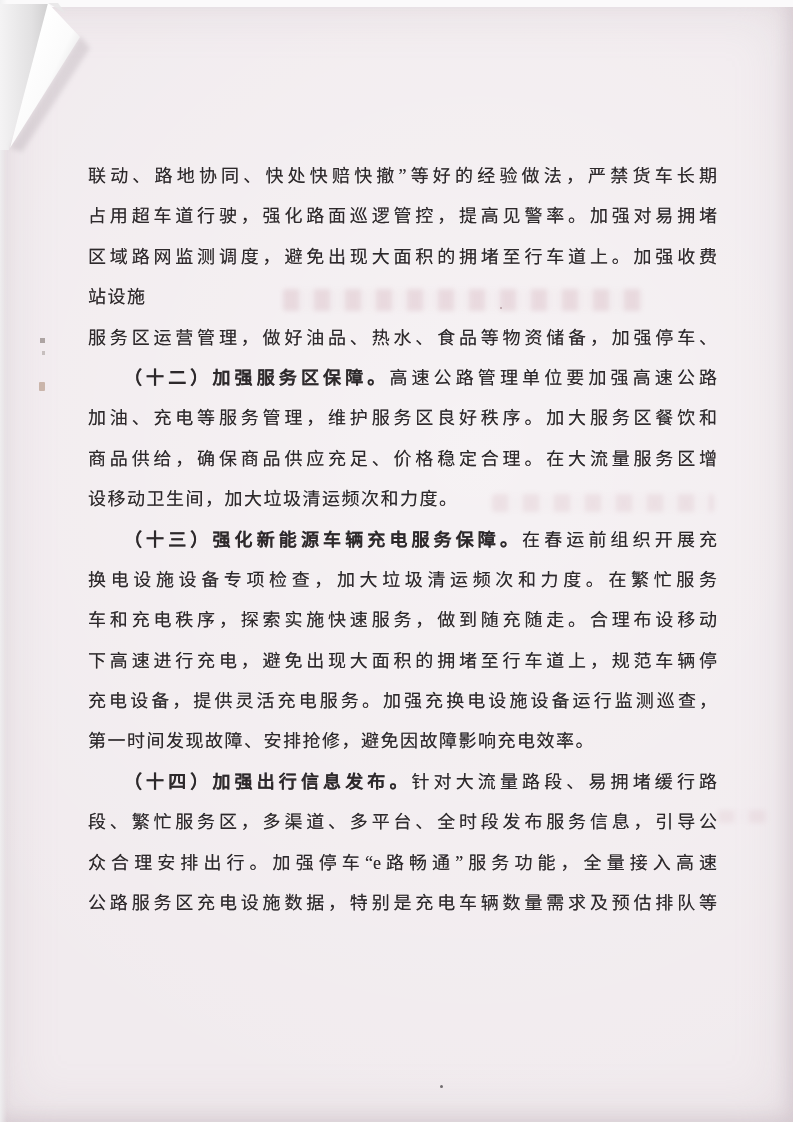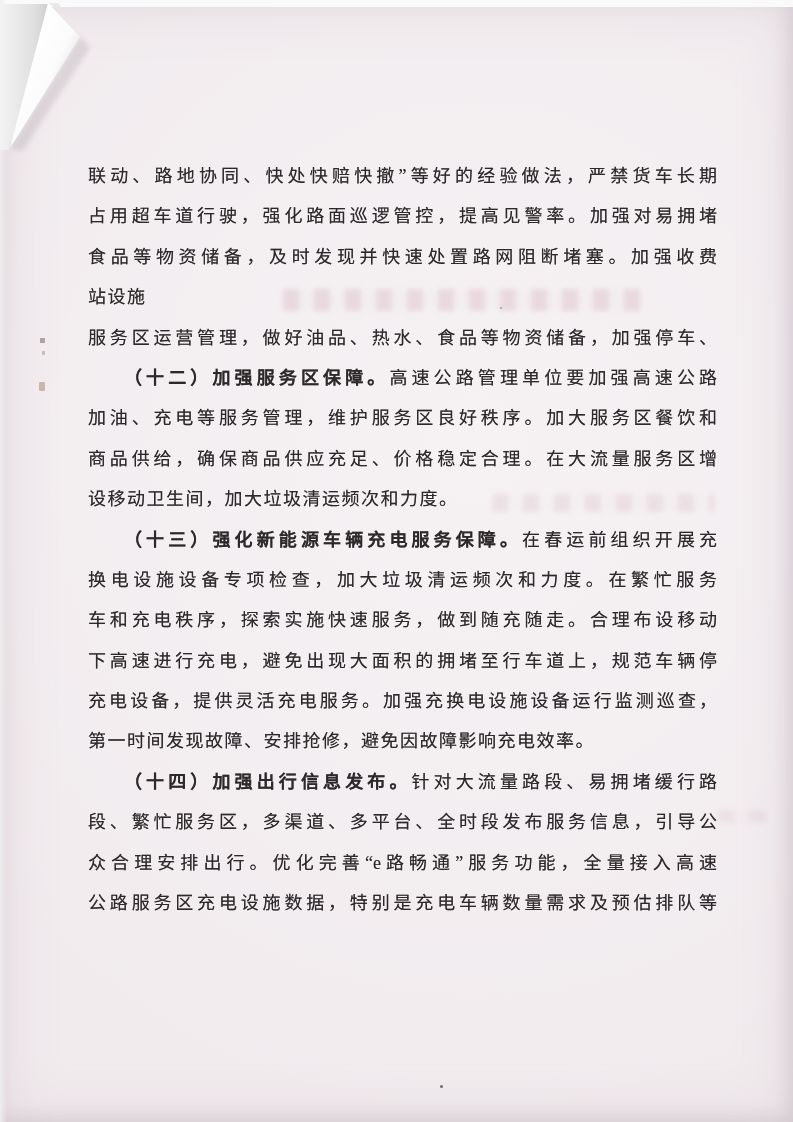--- a/index.html
+++ b/index.html
@@ -90,42 +90,42 @@
 
     <polygon points="48,3 80,37 10,148" fill="url(#foldface)"></polygon>
 
     <polygon points="48,3 58,3 66,14" fill="#e8e7e8" opacity="0.9"></polygon>
   </svg>
 
   <div class="doc-body">
       <div>
         <div class="tline just">联动、路地协同、快处快赔快撤”等好的经验做法，严禁货车长期</div>
         <div class="tline just">占用超车道行驶，强化路面巡逻管控，提高见警率。加强对易拥堵</div>
-        <div class="tline just">食品等物资储备，及时发现并快速处置路网阻断堵塞。加强收费</div>
+        <div class="tline just">区域路网监测调度，避免出现大面积的拥堵至行车道上。加强收费</div>
         <div class="tline">站设施</div>
       </div>
       <div>
         <div class="tline just">服务区运营管理，做好油品、热水、食品等物资储备，加强停车、</div>
         <div class="tline just ind"><b>（十二）加强服务区保障。</b>高速公路管理单位要加强高速公路</div>
         <div class="tline just">加油、充电等服务管理，维护服务区良好秩序。加大服务区餐饮和</div>
         <div class="tline just">商品供给，确保商品供应充足、价格稳定合理。在大流量服务区增</div>
         <div class="tline">设移动卫生间，加大垃圾清运频次和力度。</div>
       </div>
       <div>
         <div class="tline just ind"><b>（十三）强化新能源车辆充电服务保障。</b>在春运前组织开展充</div>
         <div class="tline just">换电设施设备专项检查，加大垃圾清运频次和力度。在繁忙服务</div>
         <div class="tline just">车和充电秩序，探索实施快速服务，做到随充随走。合理布设移动</div>
         <div class="tline just">下高速进行充电，避免出现大面积的拥堵至行车道上，规范车辆停</div>
         <div class="tline just">充电设备，提供灵活充电服务。加强充换电设施设备运行监测巡查，</div>
         <div class="tline">第一时间发现故障、安排抢修，避免因故障影响充电效率。</div>
       </div>
       <div>
         <div class="tline just ind"><b>（十四）加强出行信息发布。</b>针对大流量路段、易拥堵缓行路</div>
         <div class="tline just">段、繁忙服务区，多渠道、多平台、全时段发布服务信息，引导公</div>
-        <div class="tline just">众合理安排出行。优化完善“e路畅通”服务功能，全量接入高速</div>
+        <div class="tline just">众合理安排出行。加强停车“e路畅通”服务功能，全量接入高速</div>
         <div class="tline just">公路服务区充电设施数据，特别是充电车辆数量需求及预估排队等</div>
       </div>
     </div>
 
   <div class="bleed bleed1"></div>
   <div class="bleed bleed2"></div>
   <div class="bleed bleed3"></div>
 
   <div class="mark mark1"></div>
   <div class="mark mark2"></div>

